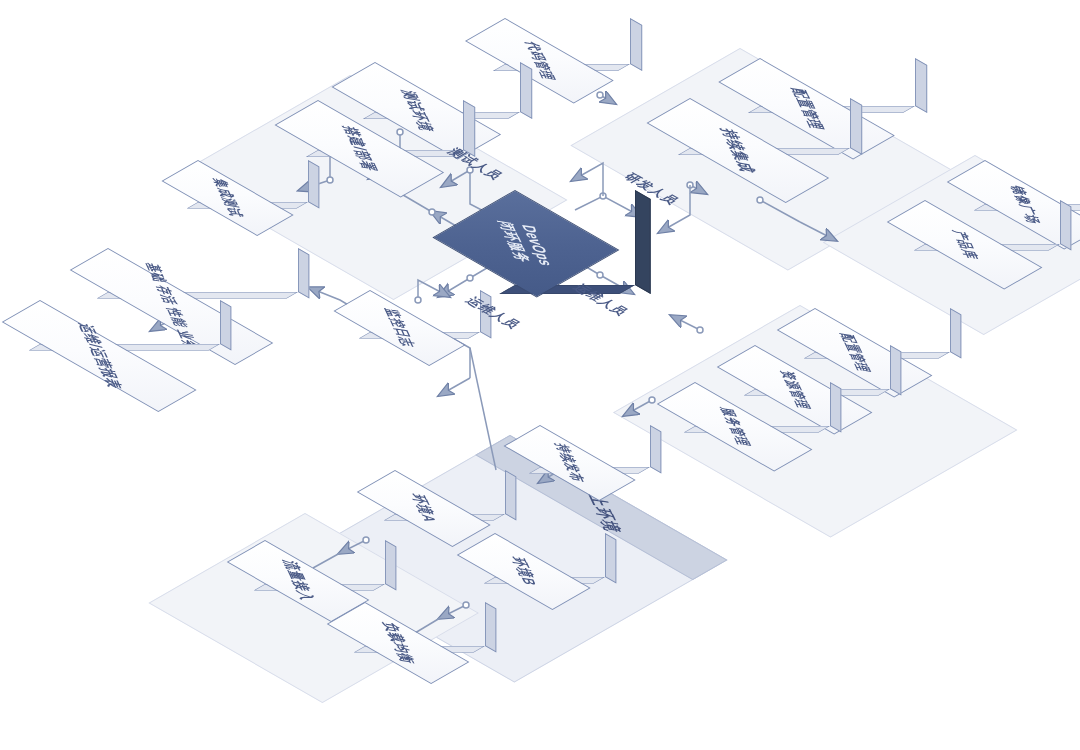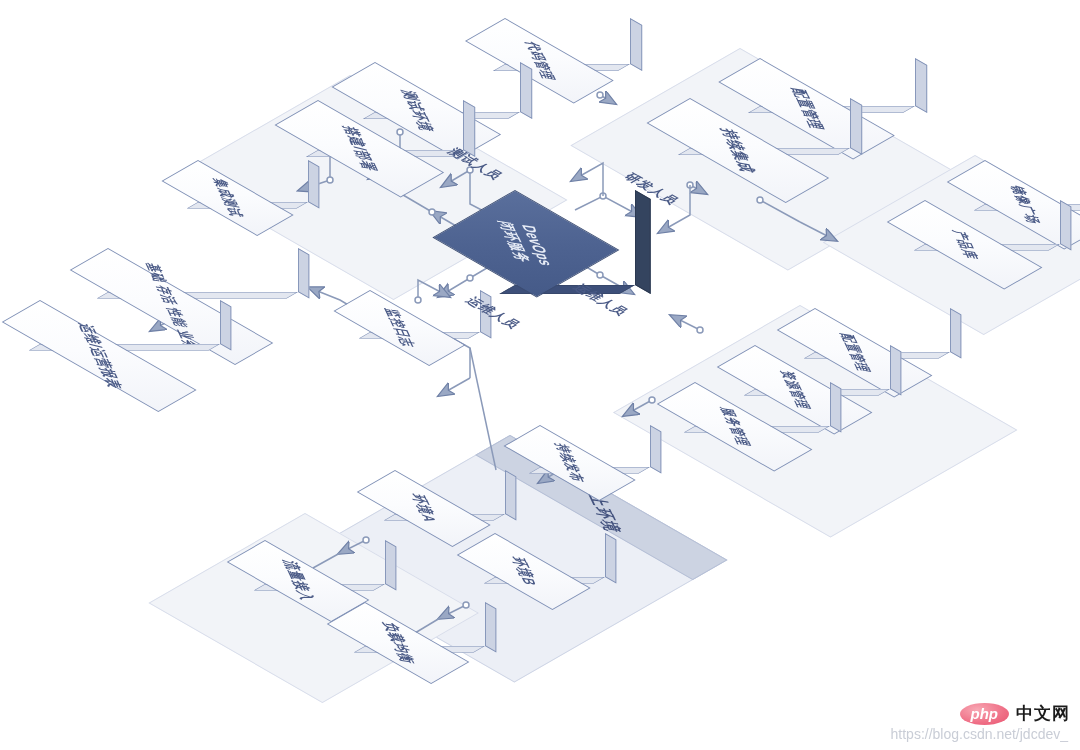--- a/index.html
+++ b/index.html
@@ -330,21 +330,14 @@
   </div>
 
   <div class="edge-label" style="left:470px;top:178px;font-size:13px;transform:matrix(0.87,0.5,-0.87,0.5,0,0) translate(-36px,-10px);">测试人员</div>
 
   <div class="edge-label" style="left:648px;top:206px;font-size:13px;transform:matrix(0.87,0.5,-0.87,0.5,0,0) translate(-40px,-12px);">研发人员</div>
 
   <div class="edge-label" style="left:486px;top:322px;font-size:13px;transform:matrix(0.87,0.5,-0.87,0.5,0,0) translate(-30px,-6px);">运维人员</div>
 
   <div class="edge-label" style="left:592px;top:306px;font-size:13px;transform:matrix(0.87,0.5,-0.87,0.5,0,0) translate(-26px,-4px);">运维人员</div>
 
-  <div id="wm">
-    <div class="row">
-      <span class="php">php</span>
-      <span class="cn">中文网</span>
-    </div>
-    <div class="url">https://blog.csdn.net/jdcdev_</div>
-  </div>
 
 </div>
 
 </body></html>

